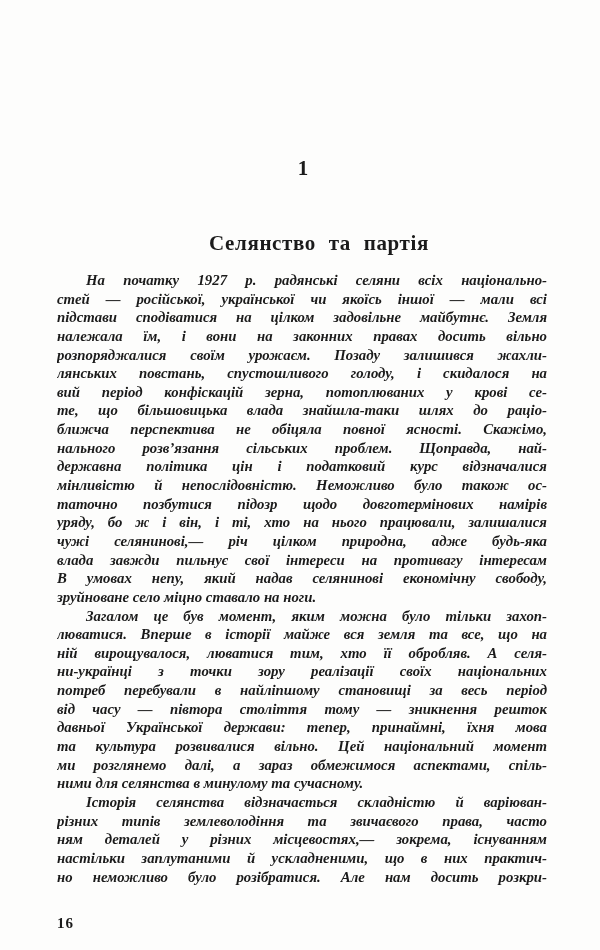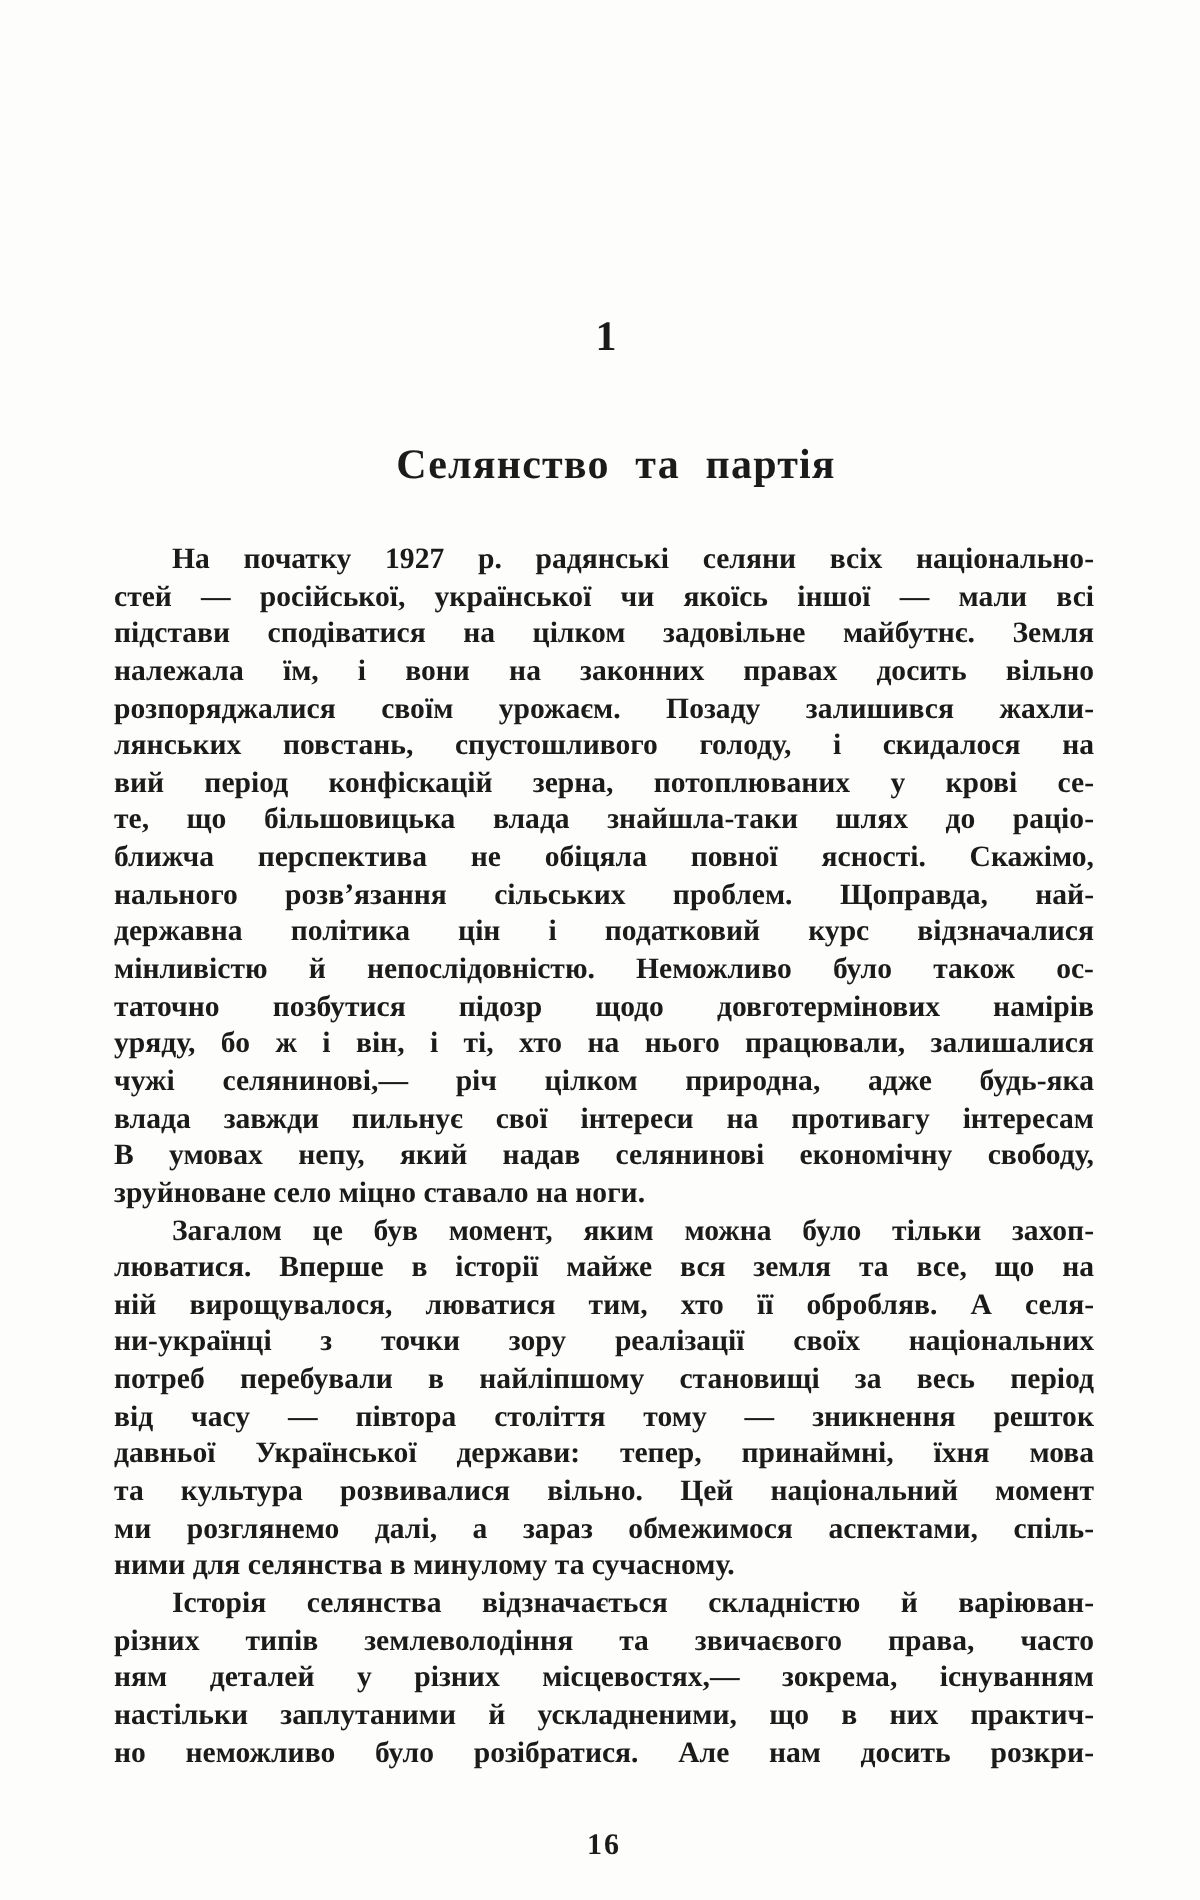--- a/index.html
+++ b/index.html
@@ -20,21 +20,21 @@
     width: 492px;
     text-align: center;
     font-size: 21px;
     font-weight: 700;
   }
   .chapter-title {
     position: absolute;
     top: 215px;
     left: 57px;
     width: 492px;
-    margin: 5px;
+    margin: 16px;
     text-align: center;
     font-size: 21px;
     font-weight: 700;
     letter-spacing: 0.6px;
     word-spacing: 7px;
   }
   .body-text {
     position: absolute;
     top: 271px;
     left: 57px;
@@ -42,29 +42,29 @@
     font-size: 14.8px;
     font-weight: 700;
   }
   .line {
     line-height: 18.65px;
     height: 18.65px;
     text-align: justify;
     text-align-last: justify;
     overflow: hidden;
     white-space: normal;
+    font-style: italic;
   }
   .line.last { text-align-last: left; }
   .line.indent { text-indent: 29px; }
   .page-number {
     position: absolute;
     top: 915px;
     left: 57px;
     width: 490px;
-    text-align: center;
     font-size: 15px;
     font-weight: 700;
     letter-spacing: 1px;
   }
 </style>
 </head>
 <body>
 
 <div class="page">
 

